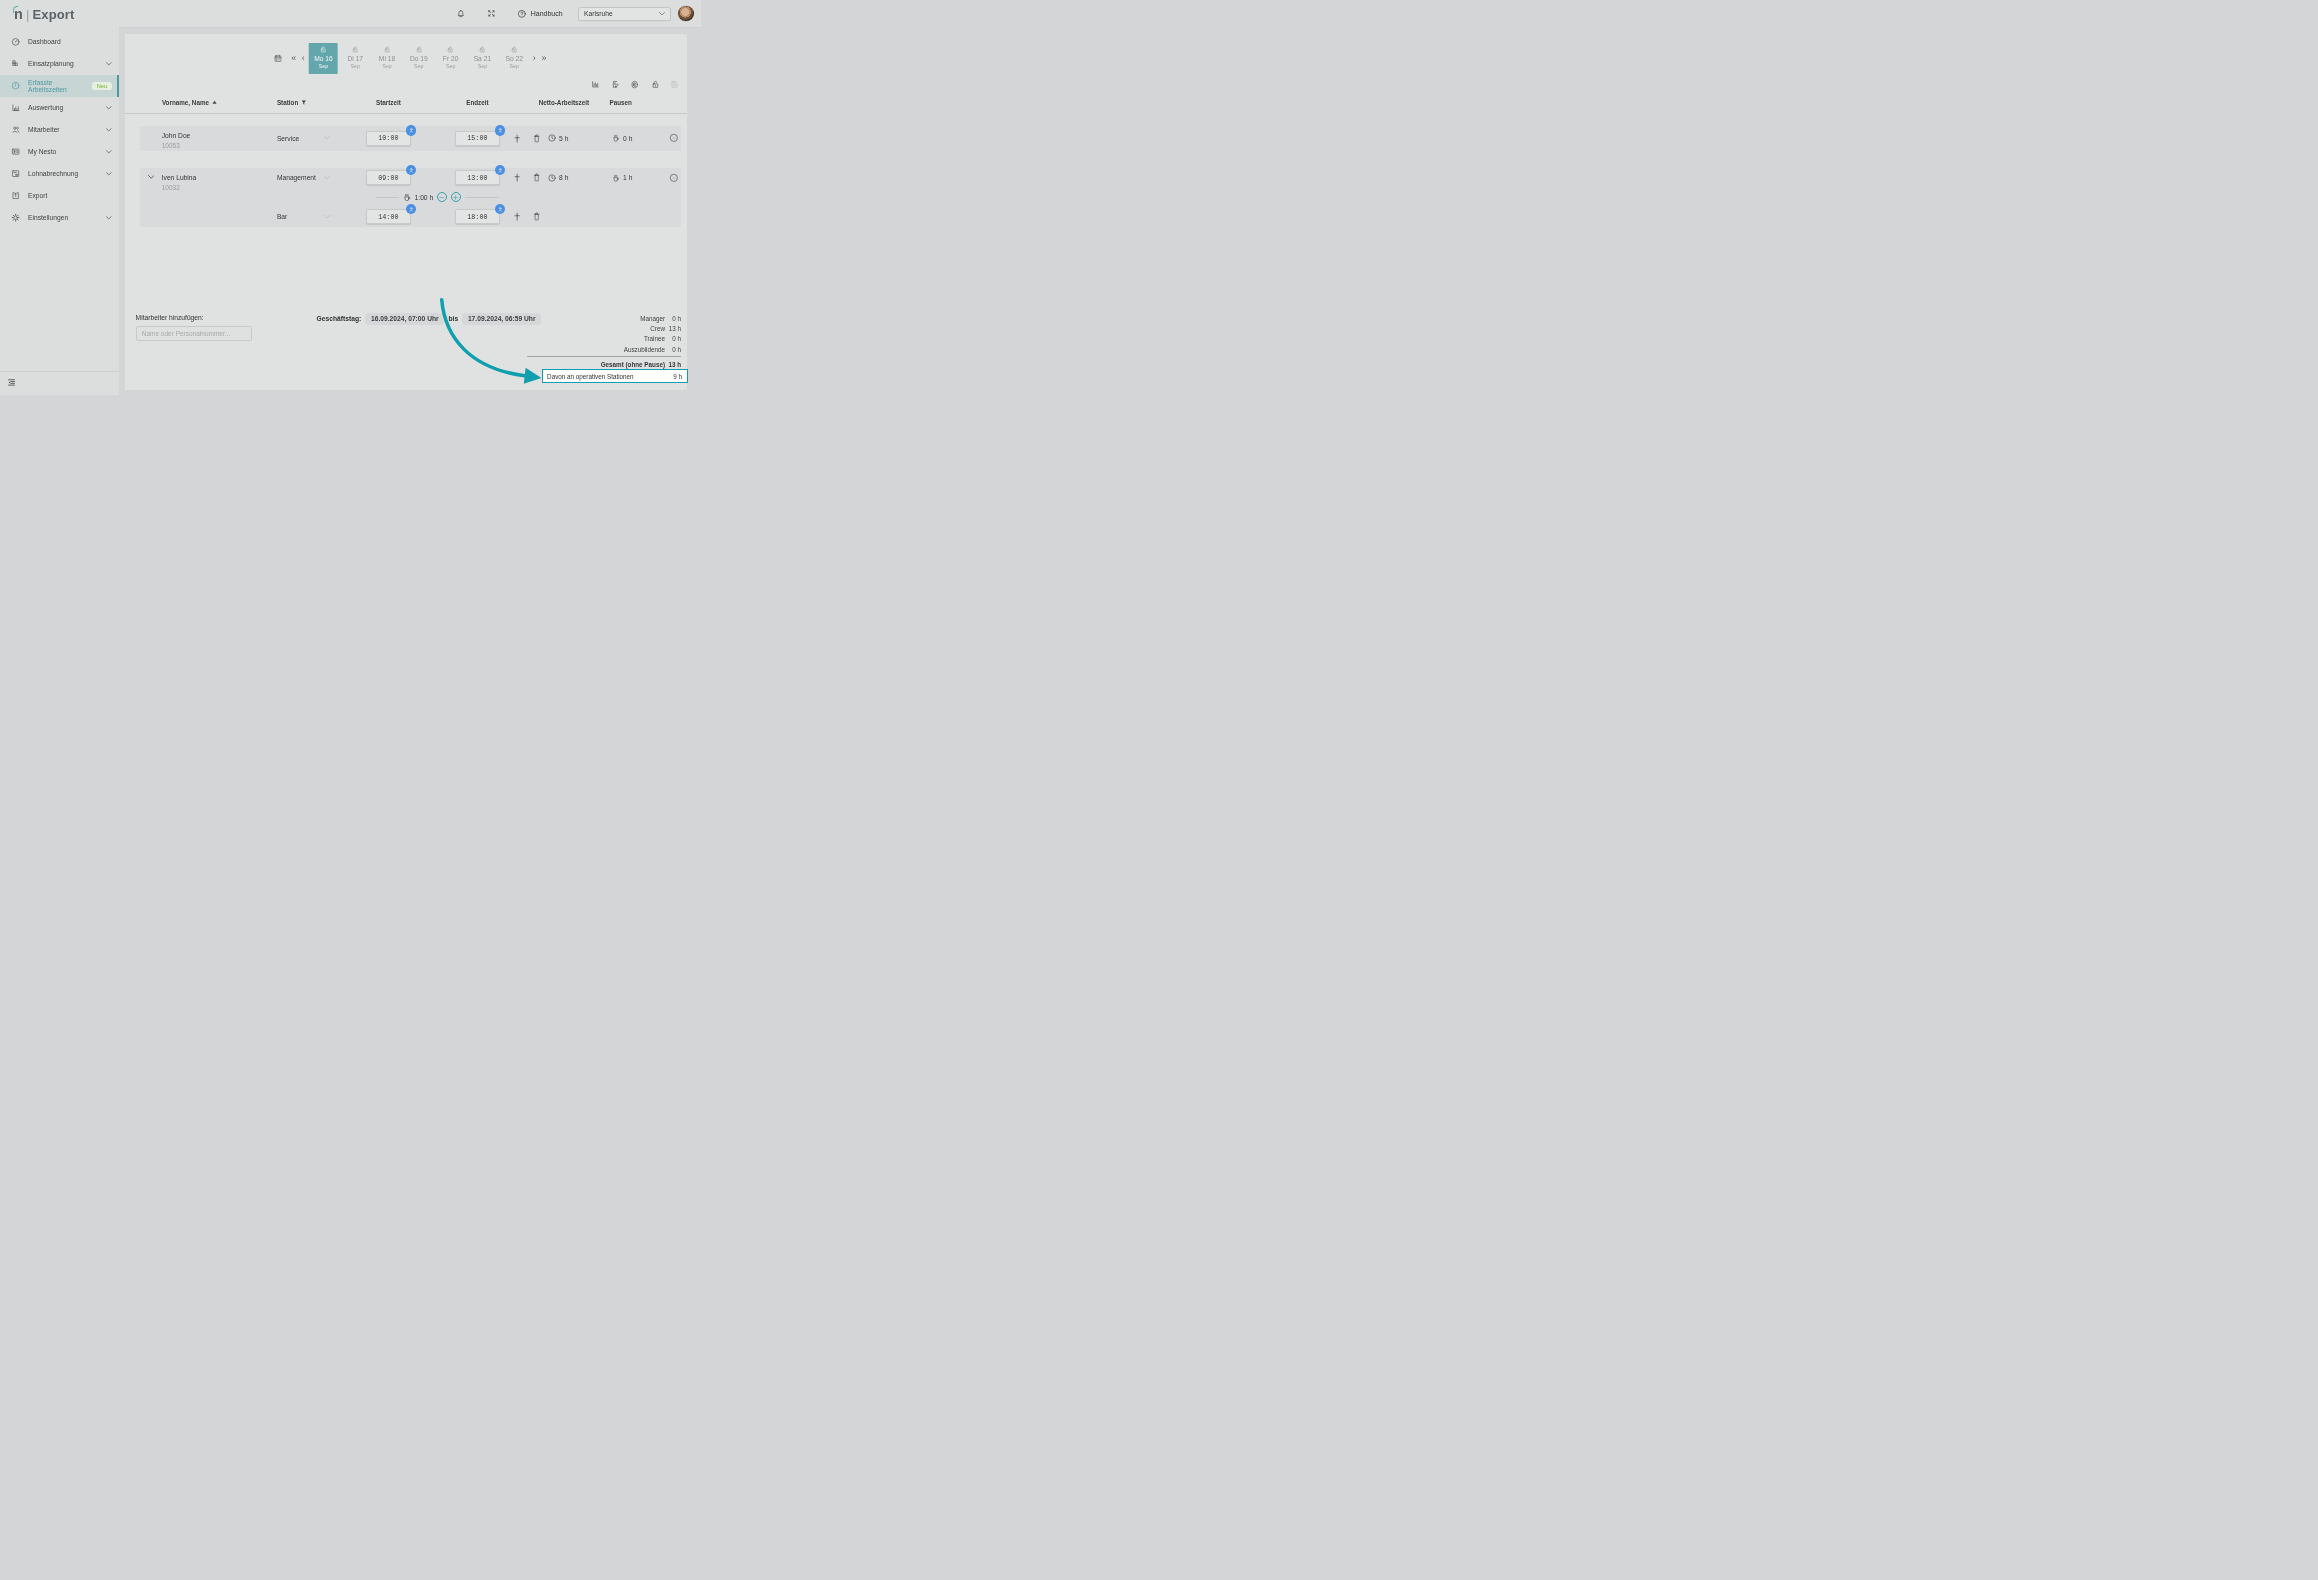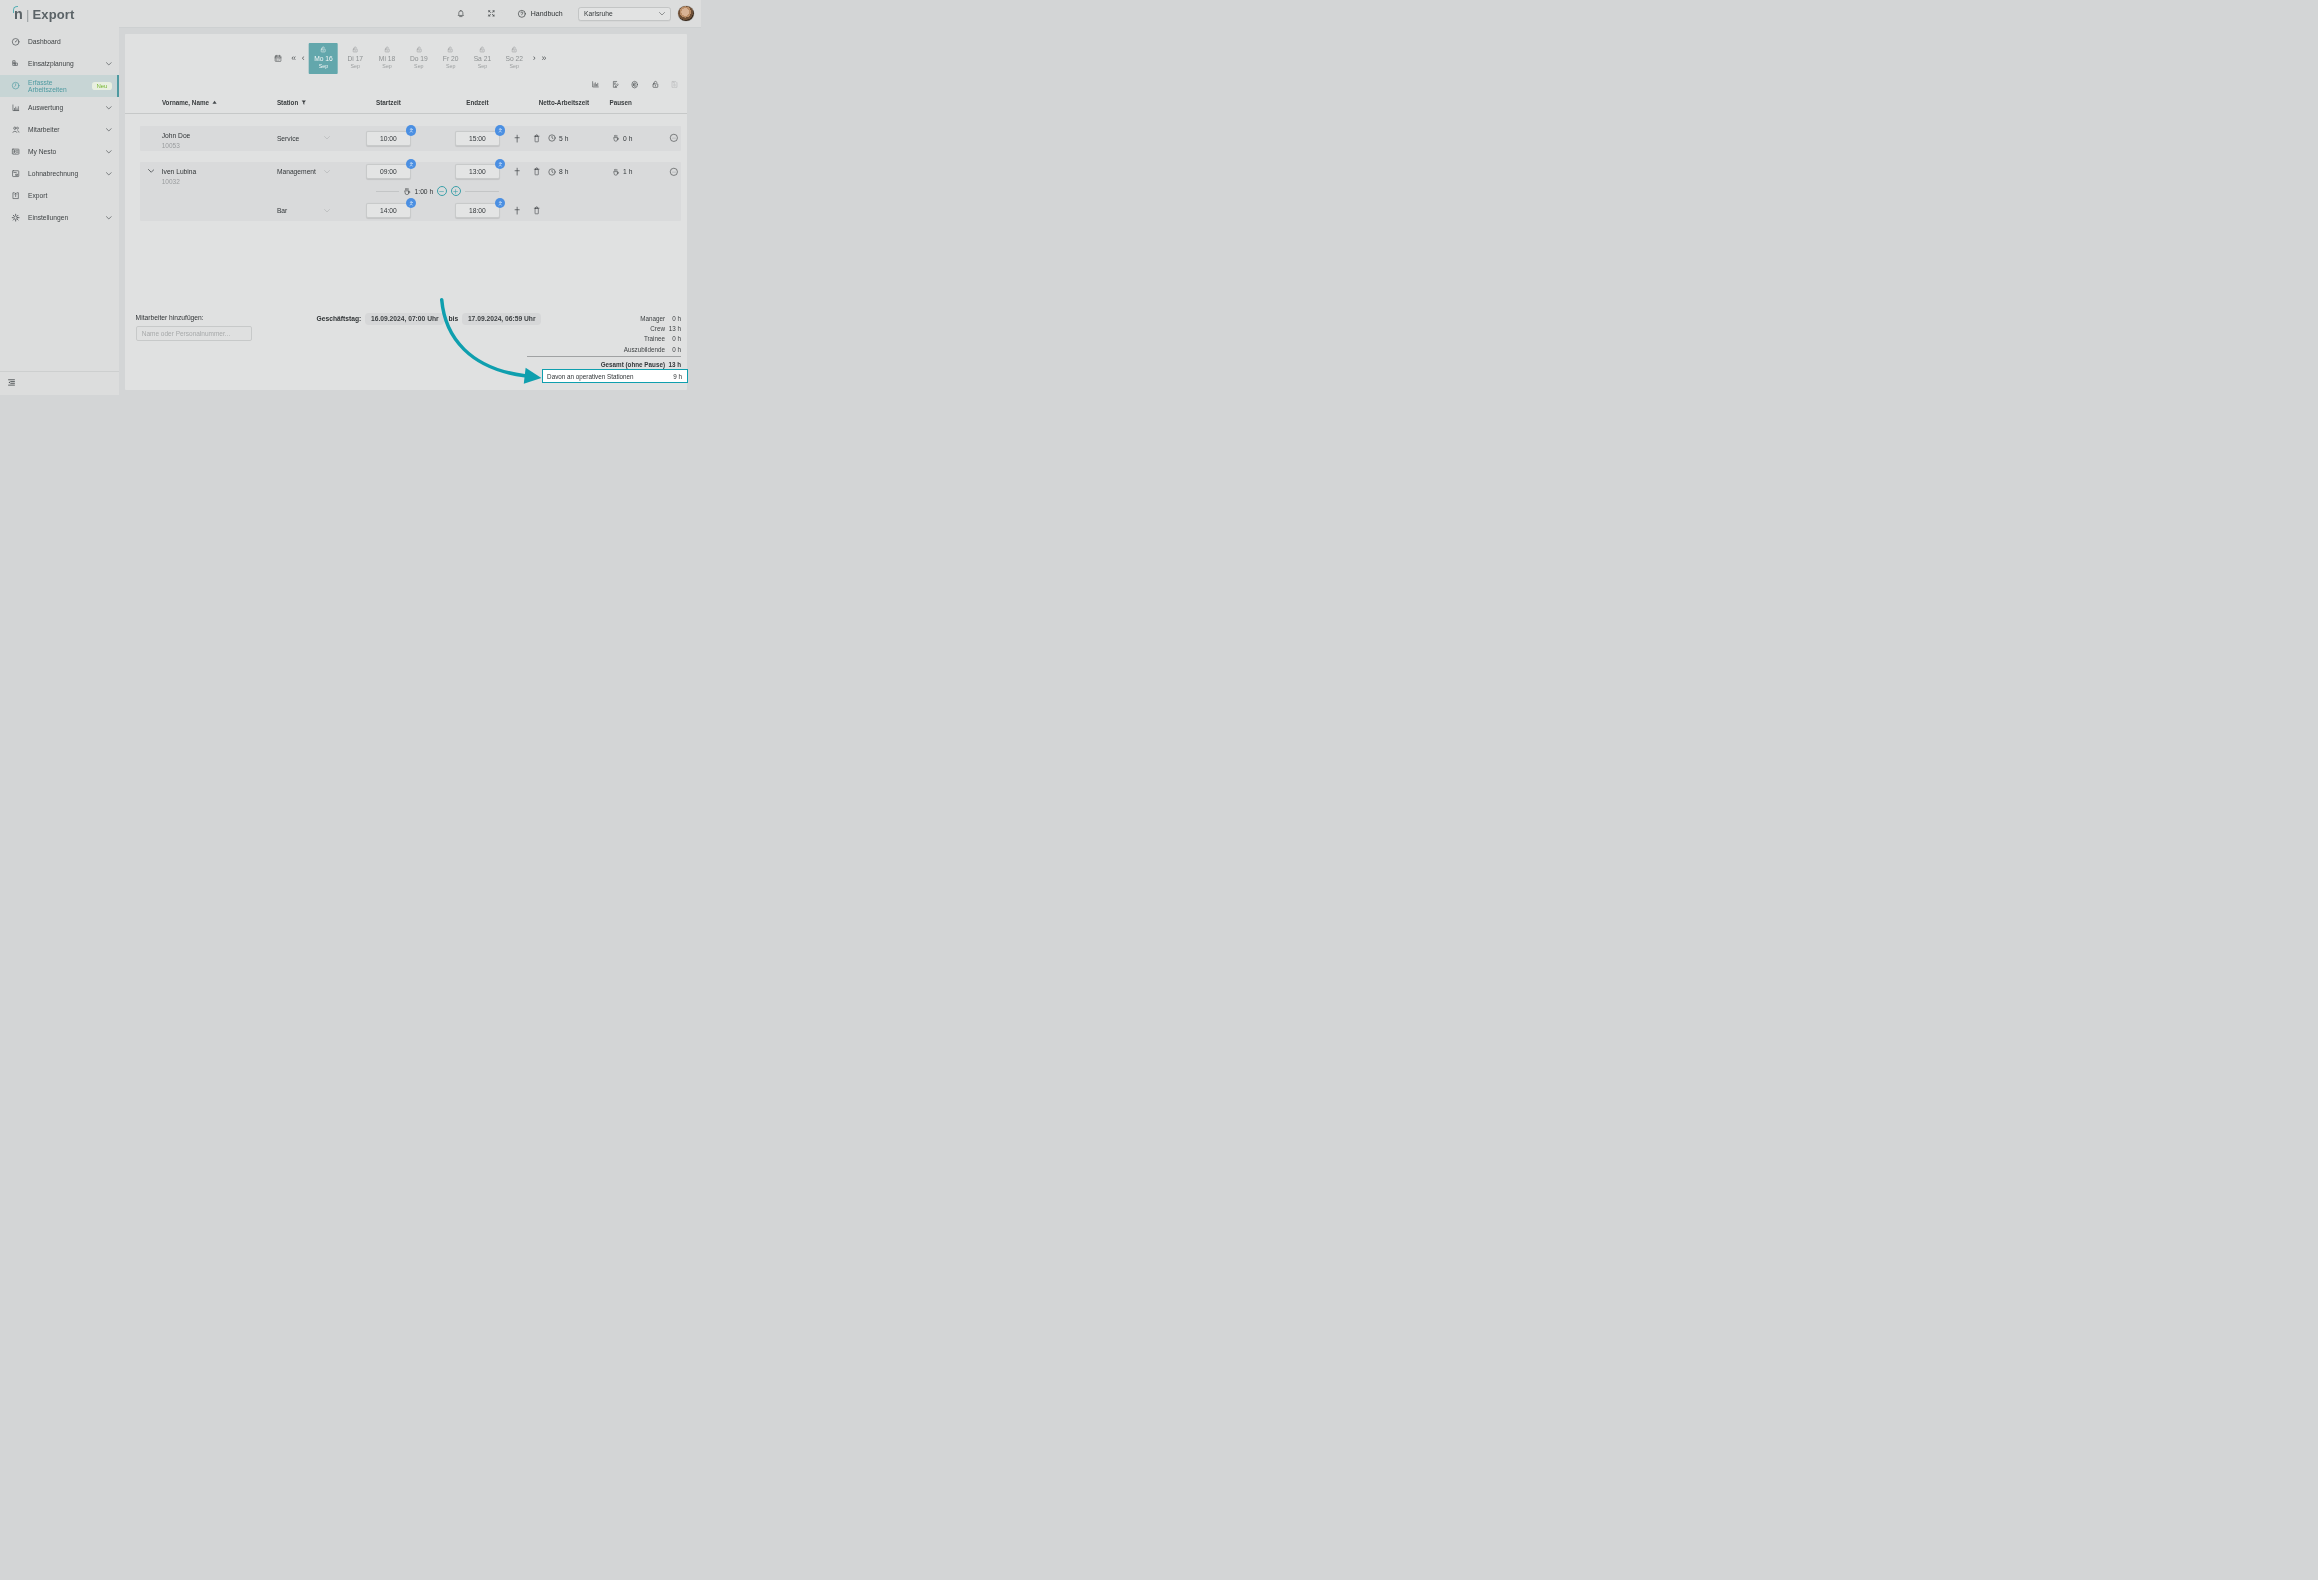--- a/index.html
+++ b/index.html
@@ -69,35 +69,35 @@
   .h-station{width:89px;display:flex;align-items:center;gap:3.2px}
   .h-start{width:45px;text-align:center}
   .h-sp1{width:44px}
   .h-end{width:45px;text-align:center}
   .h-sp2{width:32px}
   .h-netto{width:64px;text-align:center}
   .h-pause{width:57px;text-align:center;margin-left:-3.7px}
 
   .row{position:absolute;left:15.3px;right:5.6px;background:var(--bg-row);border-radius:0.9px;display:flex}
   .row1{top:92px;height:24.6px}
-  .row2{top:128px;height:59px}
+  .row2{top:134px;height:59px}
   .c-left{width:137px;flex:none;display:flex;gap:6px;padding:5.1px 0 0 6.5px;align-items:flex-start}
   .rchev{width:9.3px;color:#45494c;padding-top:2.3px;cursor:pointer}
   .rchev.empty{visibility:hidden}
   .pname{font-size:6.7px;color:#2f3335;line-height:1.4}
   .pnum{font-size:6.5px;color:#9a9d9f;margin-top:1.4px}
   .seglines{flex:1;display:flex;flex-direction:column}
   .seg-line{display:flex;align-items:center;height:19.5px}
   .row1 .seg-line{height:24.6px}
   .c-station{width:89px;position:relative;font-size:6.7px;color:#33373a;display:flex;align-items:center;cursor:pointer}
   .c-station .schev{position:absolute;left:47px;color:#b3b5b6}
   .c-start{width:89px}
   .c-end{width:55px}
   .tin{position:relative;width:45px;height:15.3px}
-  .tin input{width:45px;height:15.3px;border:0.5px solid #c8caca;background:#e3e4e4;border-radius:1.9px;text-align:center;font-size:6.7px;color:#33373a;font-family:Liberation Sans, sans-serif;box-shadow:0 0.5px 0.9px rgba(0,0,0,.10);padding:0}
+  .tin input{width:45px;height:15.3px;border:0.5px solid #c8caca;background:#e3e4e4;border-radius:1.9px;text-align:center;font-size:6.7px;color:#33373a;font-family:Liberation Mono, monospace;box-shadow:0 0.5px 0.9px rgba(0,0,0,.10);padding:0}
   .pbadge{position:absolute;top:-5.6px;right:-5.6px;width:10.7px;height:10.7px;border-radius:50%;background:var(--blue);display:flex;align-items:center;justify-content:center}
   .c-plus{width:14.4px;color:#3f4345;cursor:pointer}
   .c-trash{width:24px;color:#3f4345;cursor:pointer}
   .c-netto{width:64px;display:flex;align-items:center;gap:2.8px;font-size:6.7px;color:#33373a}
   .c-pause{width:57px;display:flex;align-items:center;gap:2.8px;font-size:6.7px;color:#33373a}
   .c-comment{flex:1;display:flex;justify-content:flex-end;padding-right:3.2px;color:#3f4345;cursor:pointer}
   .c-netto .ico,.c-pause .ico{color:#3f4345}
 
   .pause-line{display:flex;align-items:center;height:19.5px;margin-left:99px;gap:3.7px}
   .pdash{height:0.5px;background:#c3c5c6}

